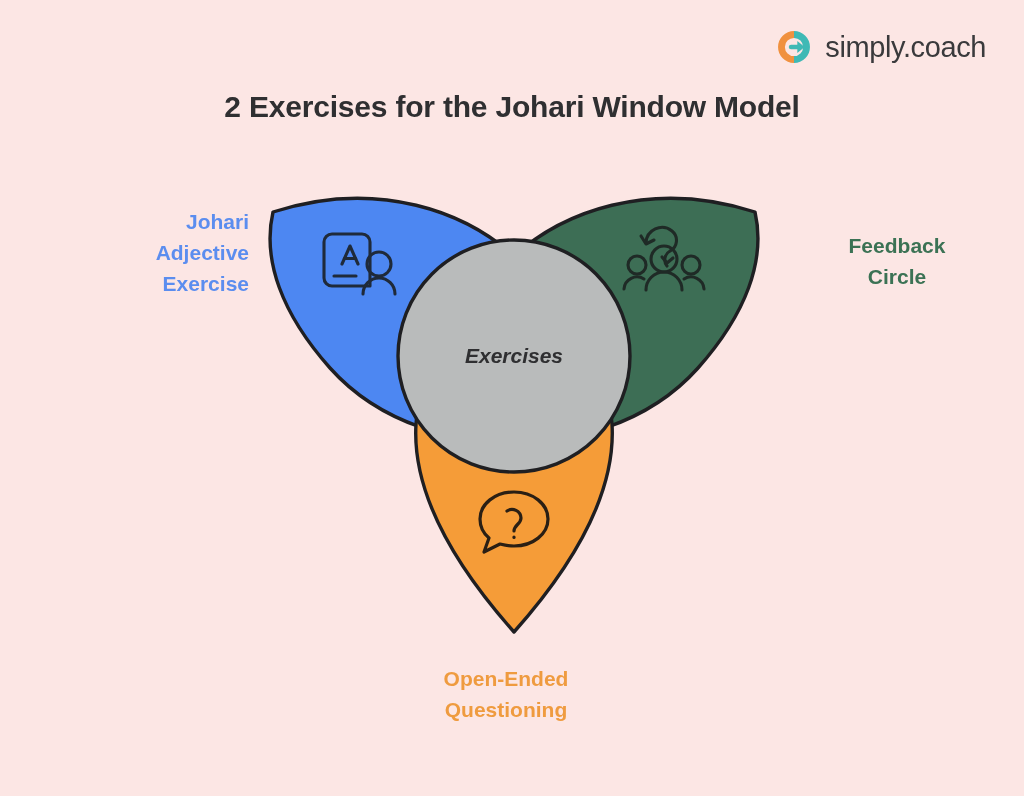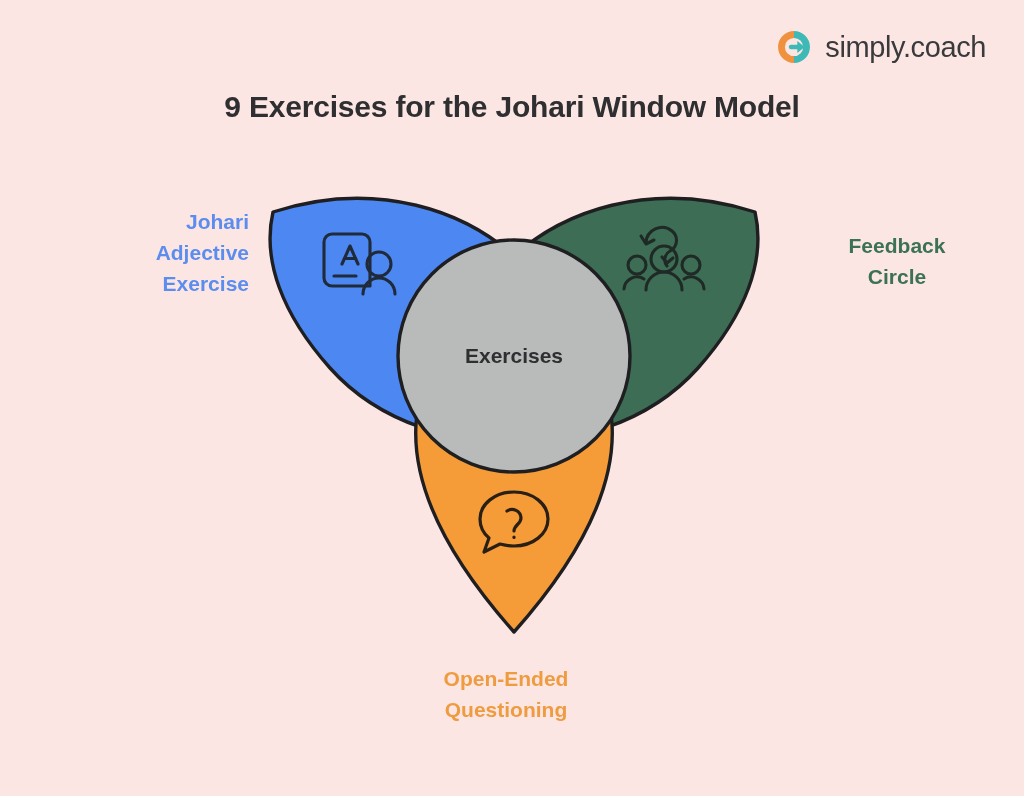--- a/index.html
+++ b/index.html
@@ -99,38 +99,39 @@
 
   .center-text {
     position: absolute;
     left: 514px;
     top: 356px;
     transform: translate(-50%, -50%);
     font-size: 21px;
     font-weight: bold;
     color: #2f2f31;
     white-space: nowrap;
+    font-style: italic;
   }
 </style>
 </head>
 <body>
 
 <div class="stage">
 
   <div class="logo">
     <svg class="logo-mark" viewBox="0 0 40 40">
       <path d="M20 3.2 A16.8 16.8 0 0 0 20 36.8 L20 29.6 A9.6 9.6 0 0 1 20 10.4 Z" fill="#f0913f"></path>
       <path d="M20 3.2 A16.8 16.8 0 0 1 20 36.8 L20 29.6 A9.6 9.6 0 0 0 20 10.4 Z" fill="#3fb9b5"></path>
       <rect x="14.5" y="17.6" width="13" height="4.8" rx="2.4" fill="#3fb9b5"></rect>
       <path d="M23.5 13.6 L31.2 20 L23.5 26.4 Z" fill="#3fb9b5"></path>
     </svg>
     <div class="logo-text">simply.coach</div>
   </div>
 
-  <div class="title">9 Exercises for the Johari Window Model</div>
+  <div class="title">2 Exercises for the Johari Window Model</div>
 
   <svg class="diagram" viewBox="0 0 1024 796">
 
     <g>
       <path d="M273 212
                C 372 180, 470 206, 530 272
                C 570 316, 568 392, 524 440
                C 458 446, 380 424, 330 368
                C 282 314, 262 260, 273 212 Z" fill="#4d87f2" stroke="#1f1f22" stroke-width="3.4" stroke-linejoin="round"></path>
     </g>

